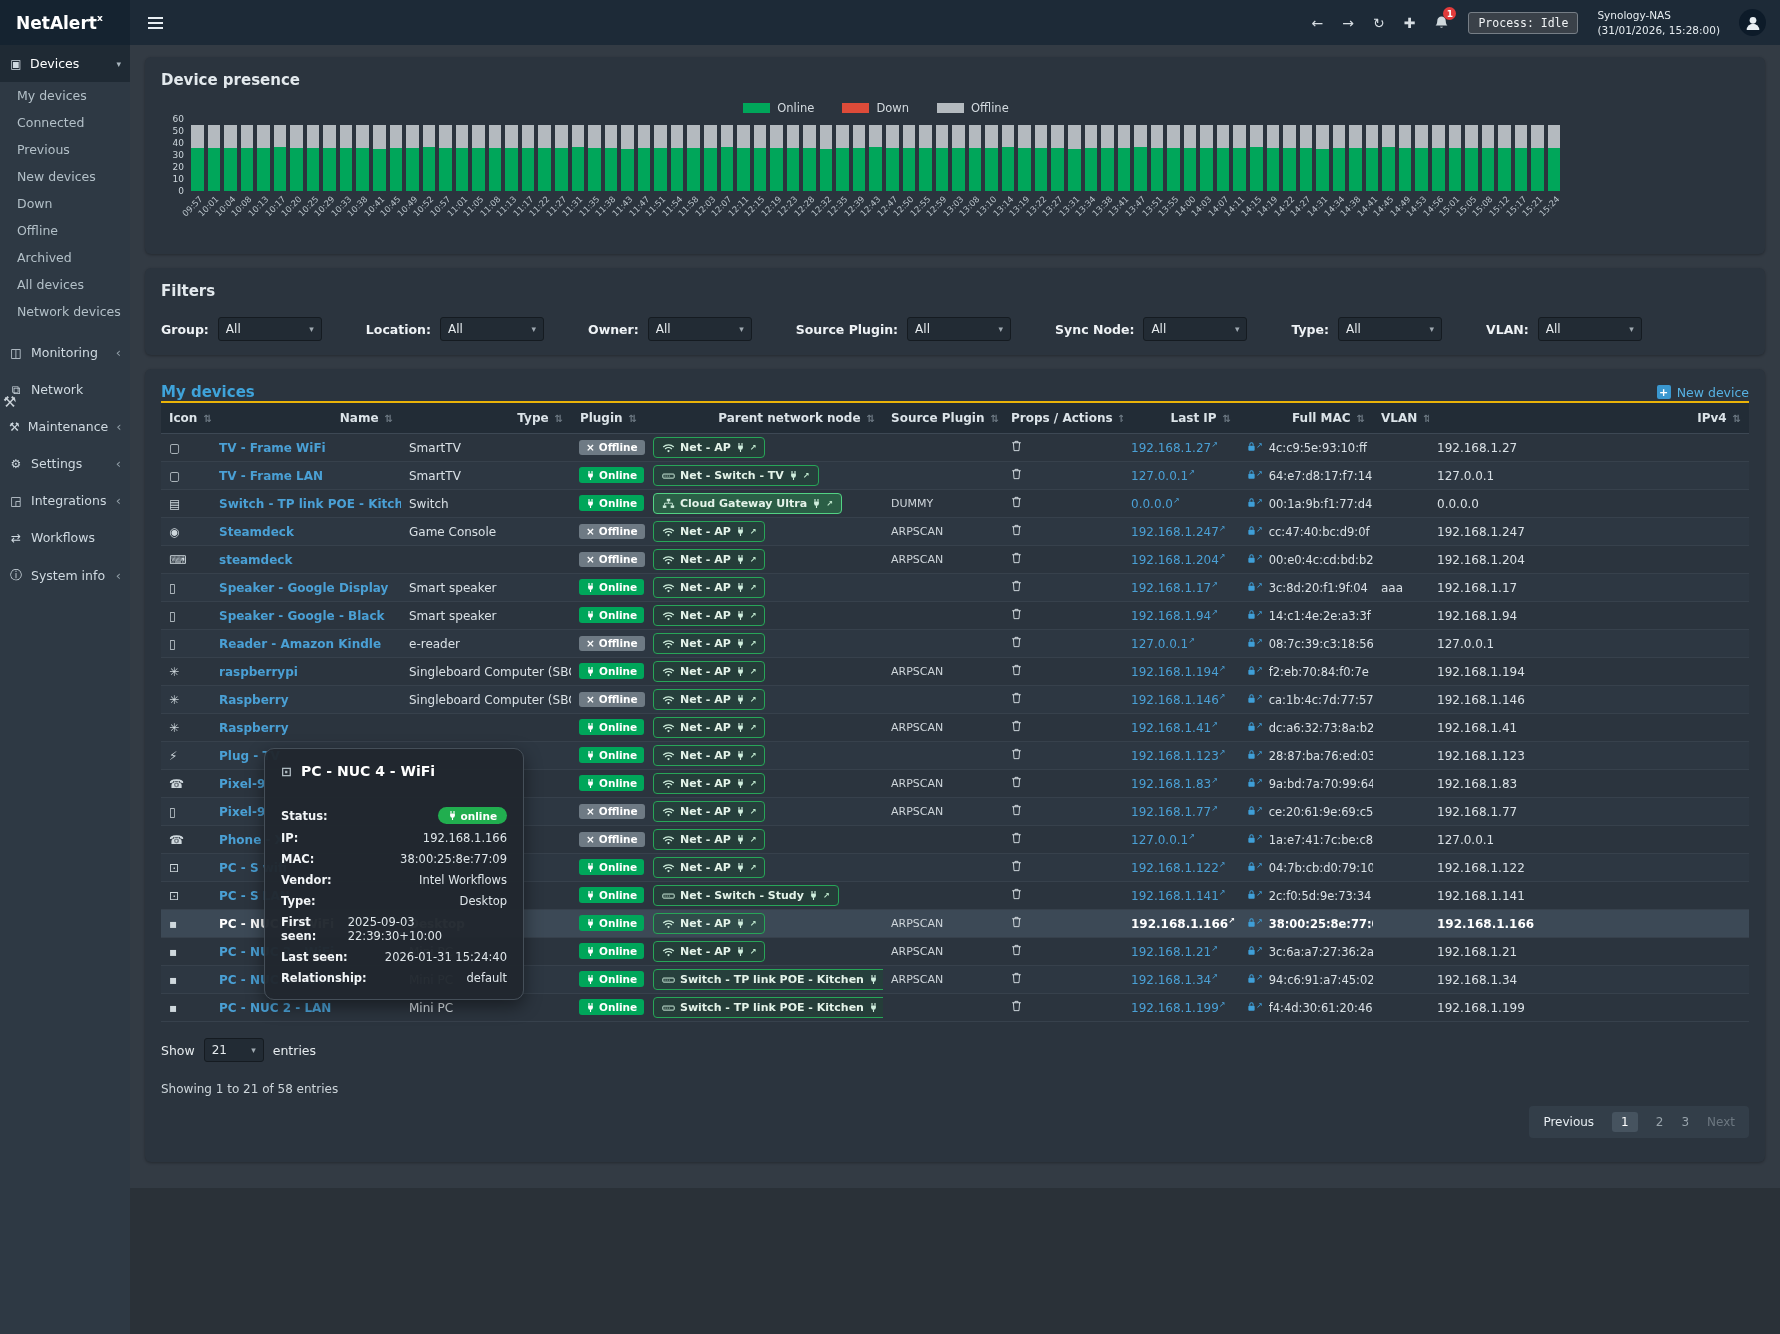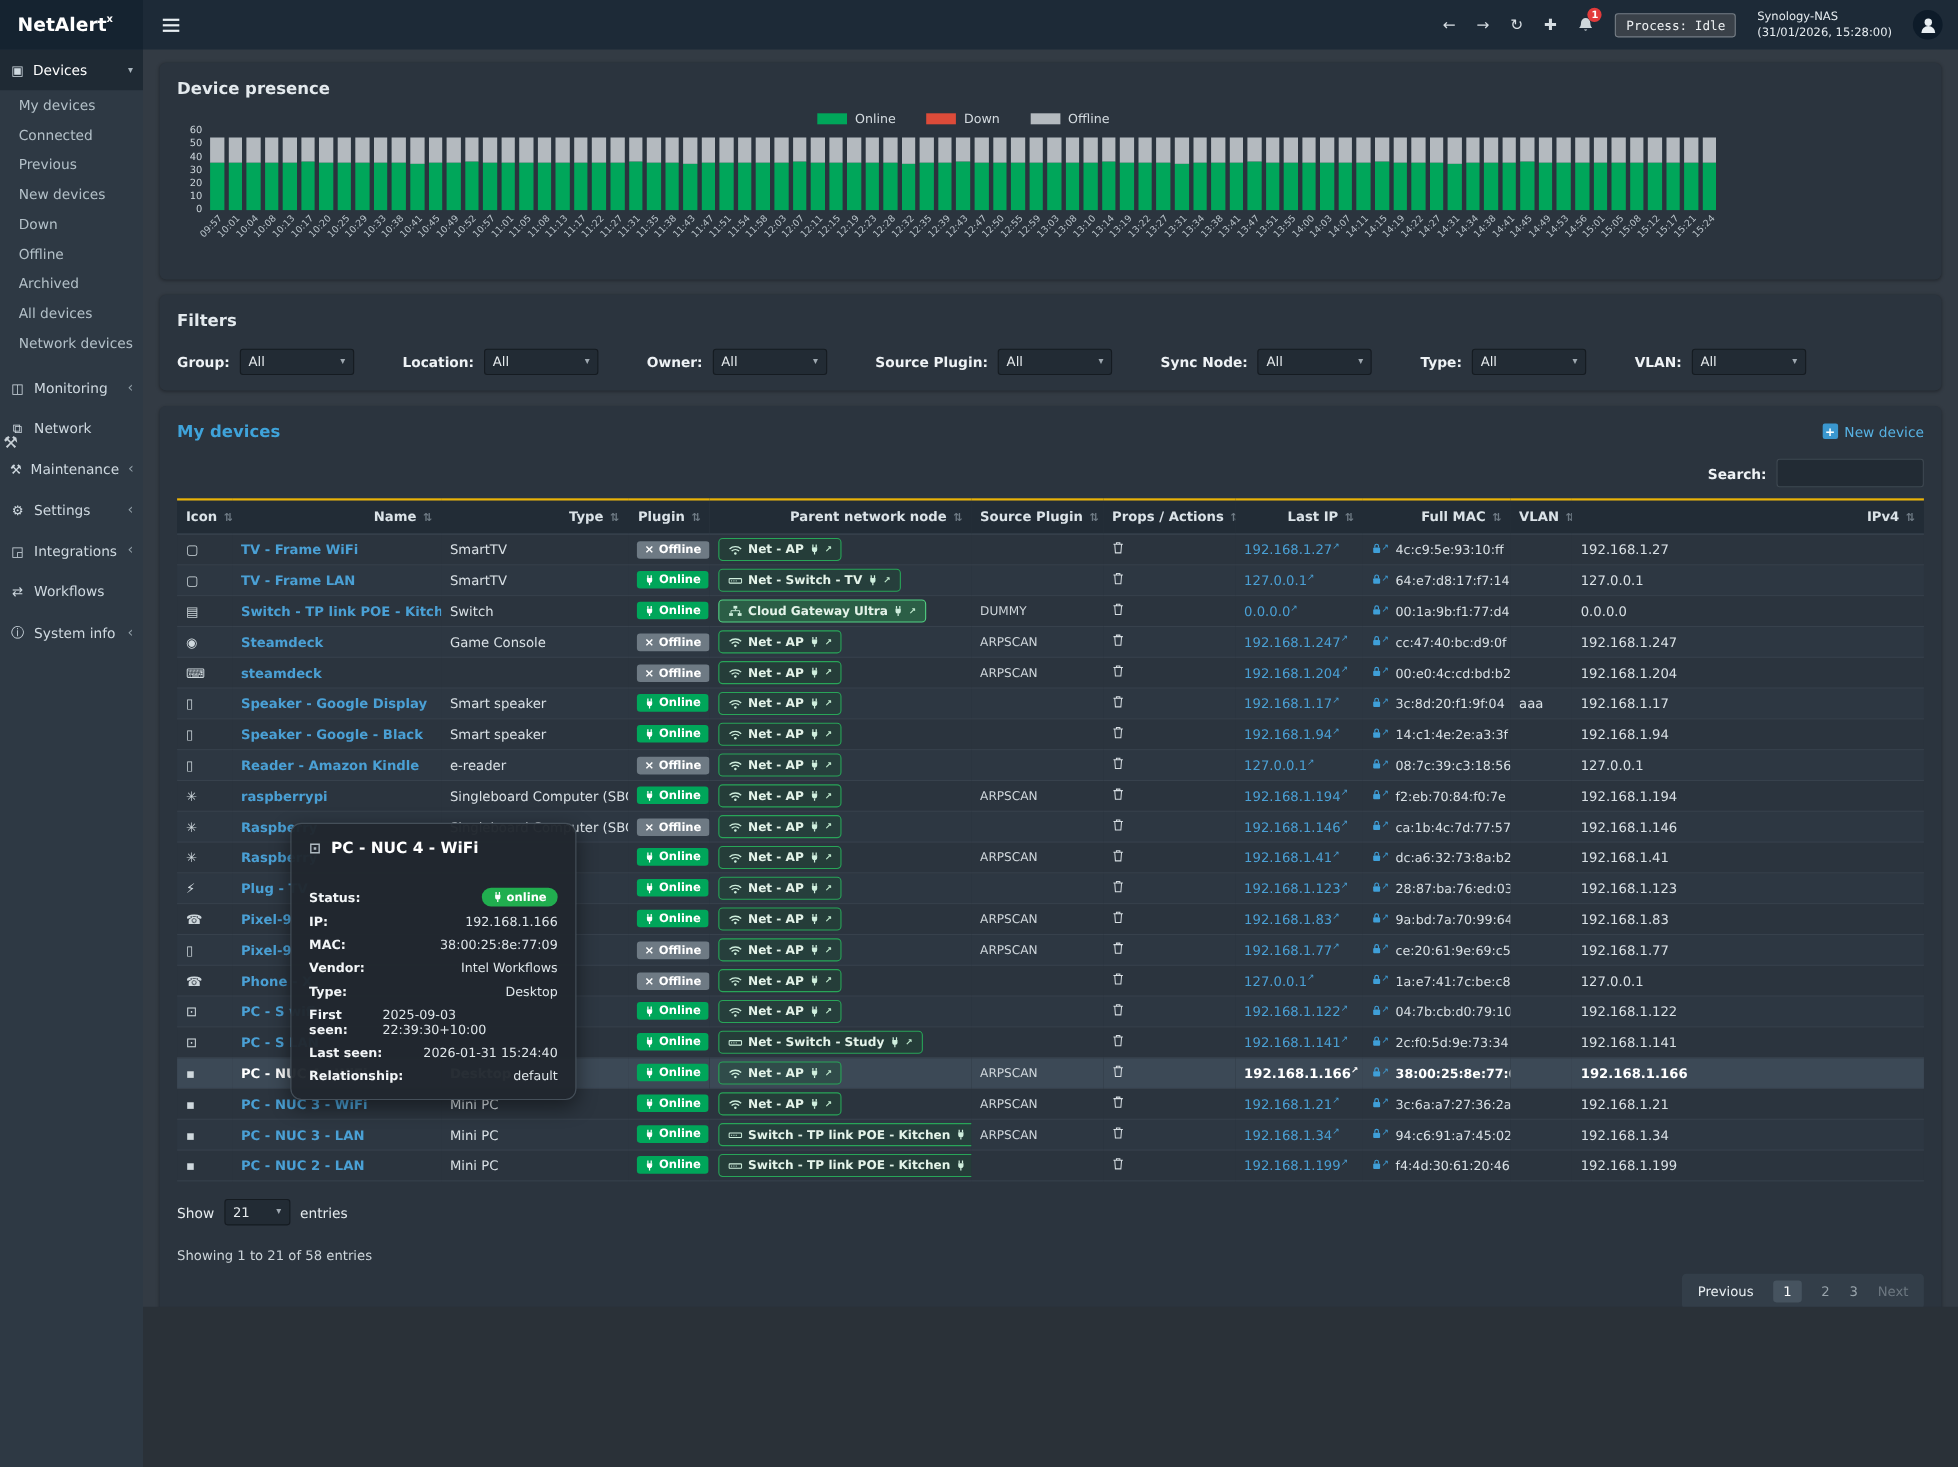--- a/index.html
+++ b/index.html
@@ -963,24 +963,20 @@
   </section>
 
   <section class="card">
     <div class="dev-header">
       <h2 class="dev-title">My devices</h2>
       <button class="new-device">
         <span class="nd-icon">+</span>
         <i style="font-style:normal">New device</i>
       </button>
     </div>
-    <div class="search-row">
-      <span>Search:</span>
-      <input class="search-input" type="text" value="" style="">
-    </div>
     <table>
       <colgroup>
         <col style="width:50px">
           <col style="width:190px">
           <col style="width:170px">
           <col style="width:74px">
         <col style="width:238px">
           <col style="width:120px">
           <col style="width:120px">
           <col style="width:116px">

